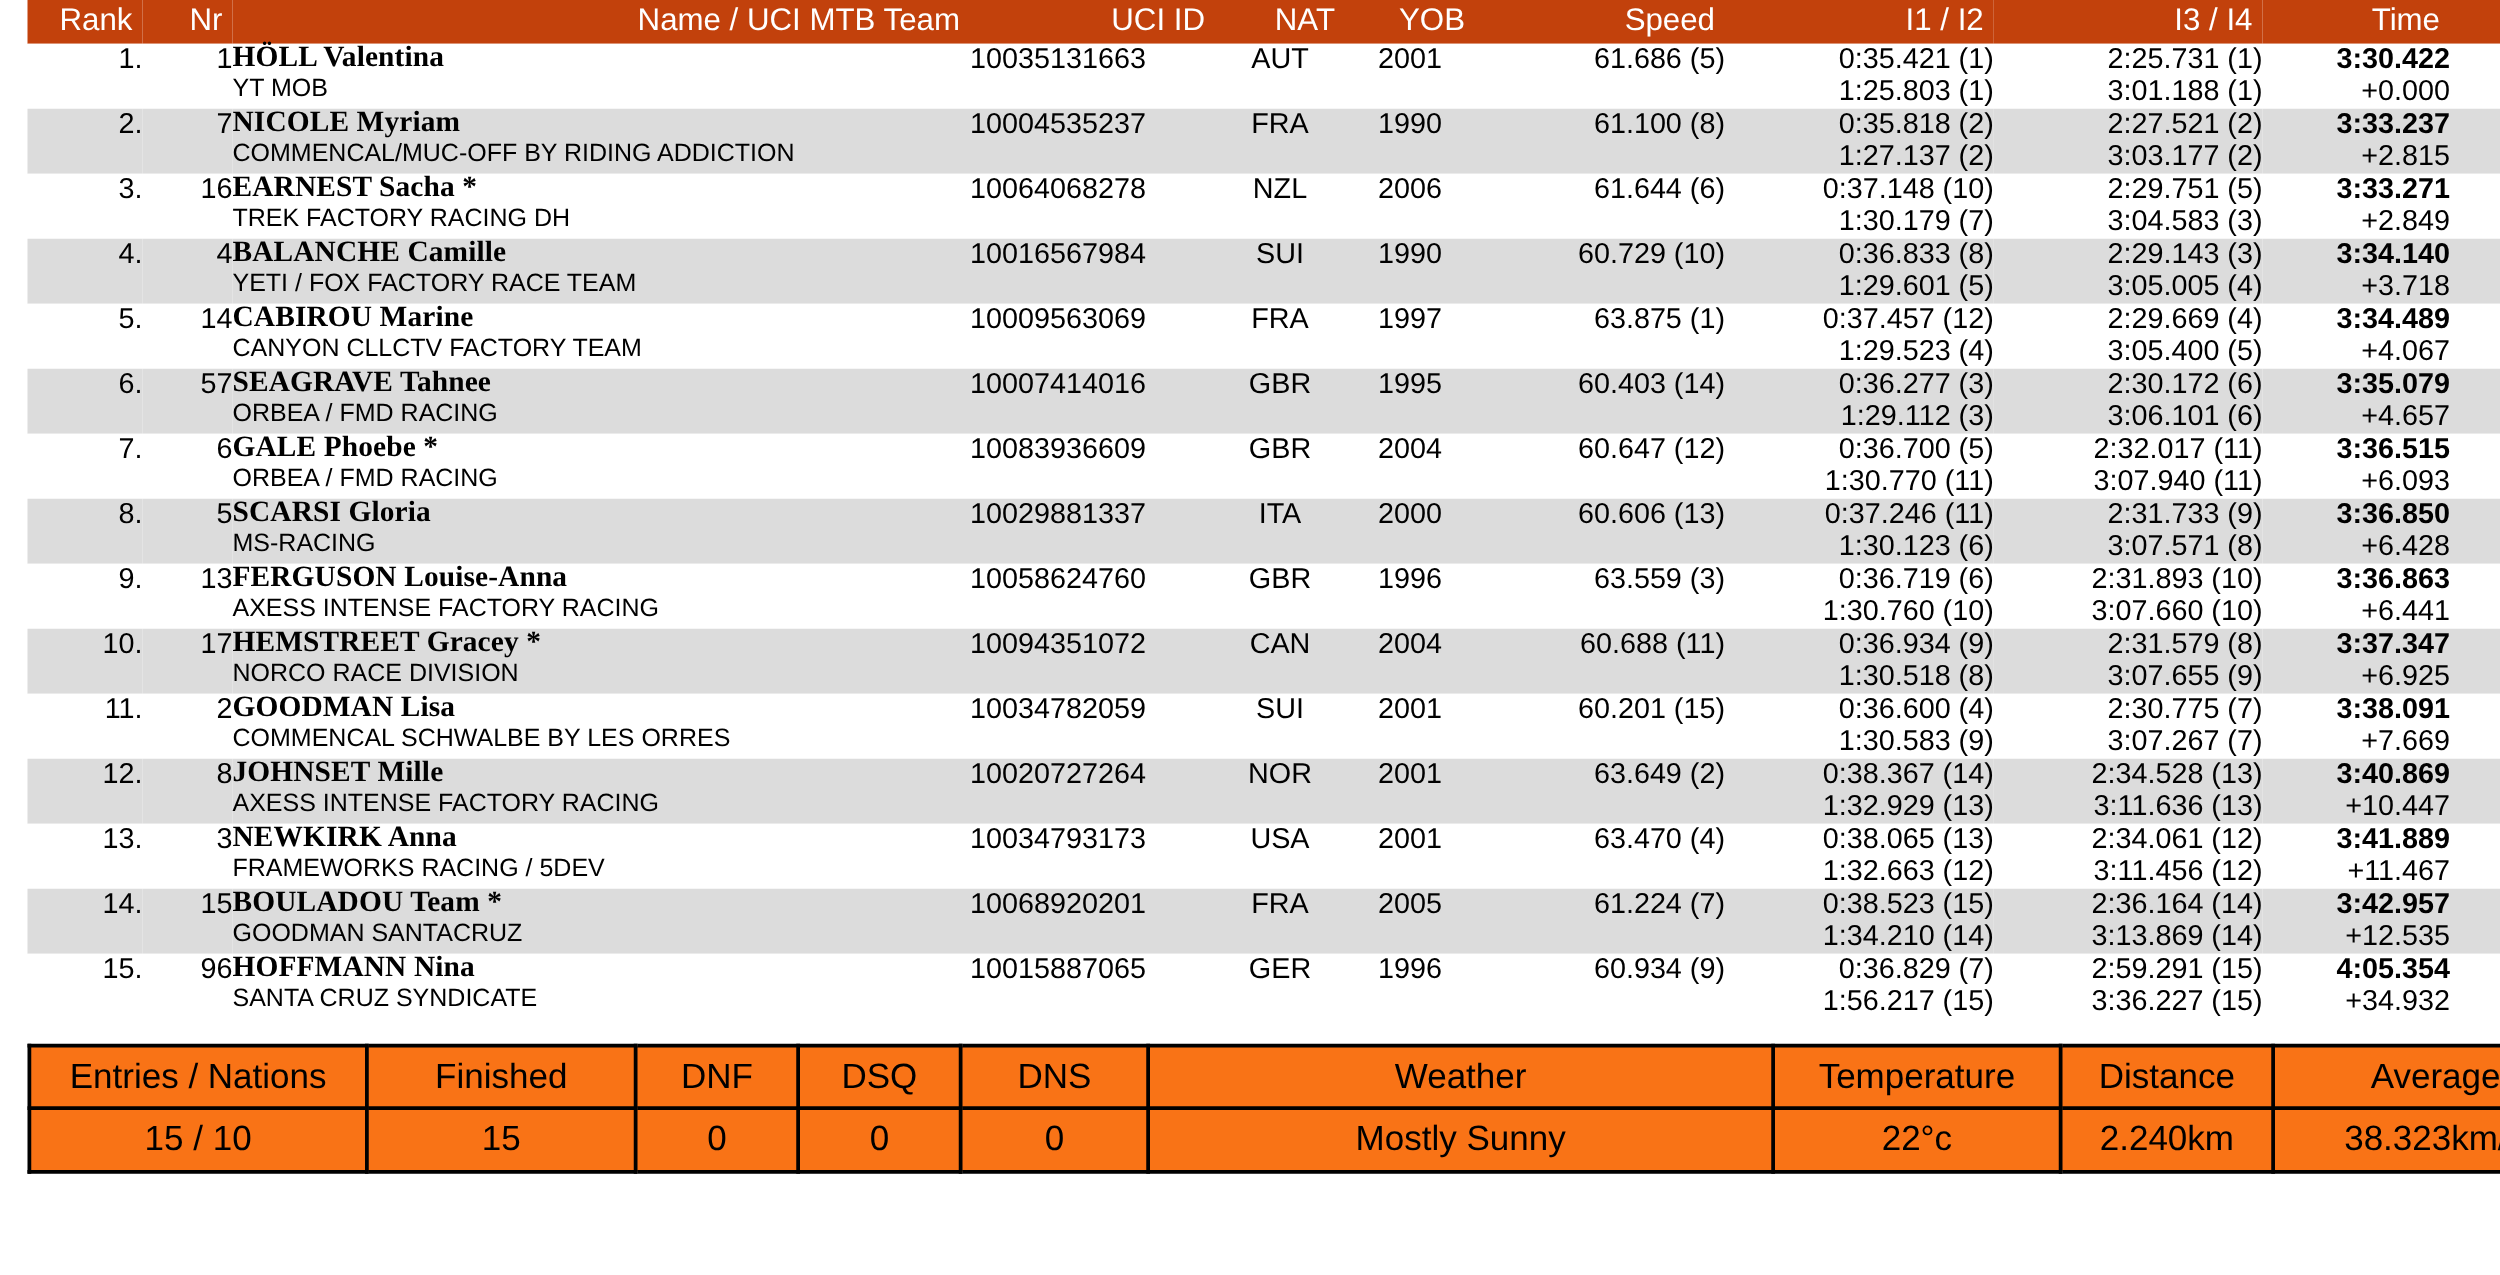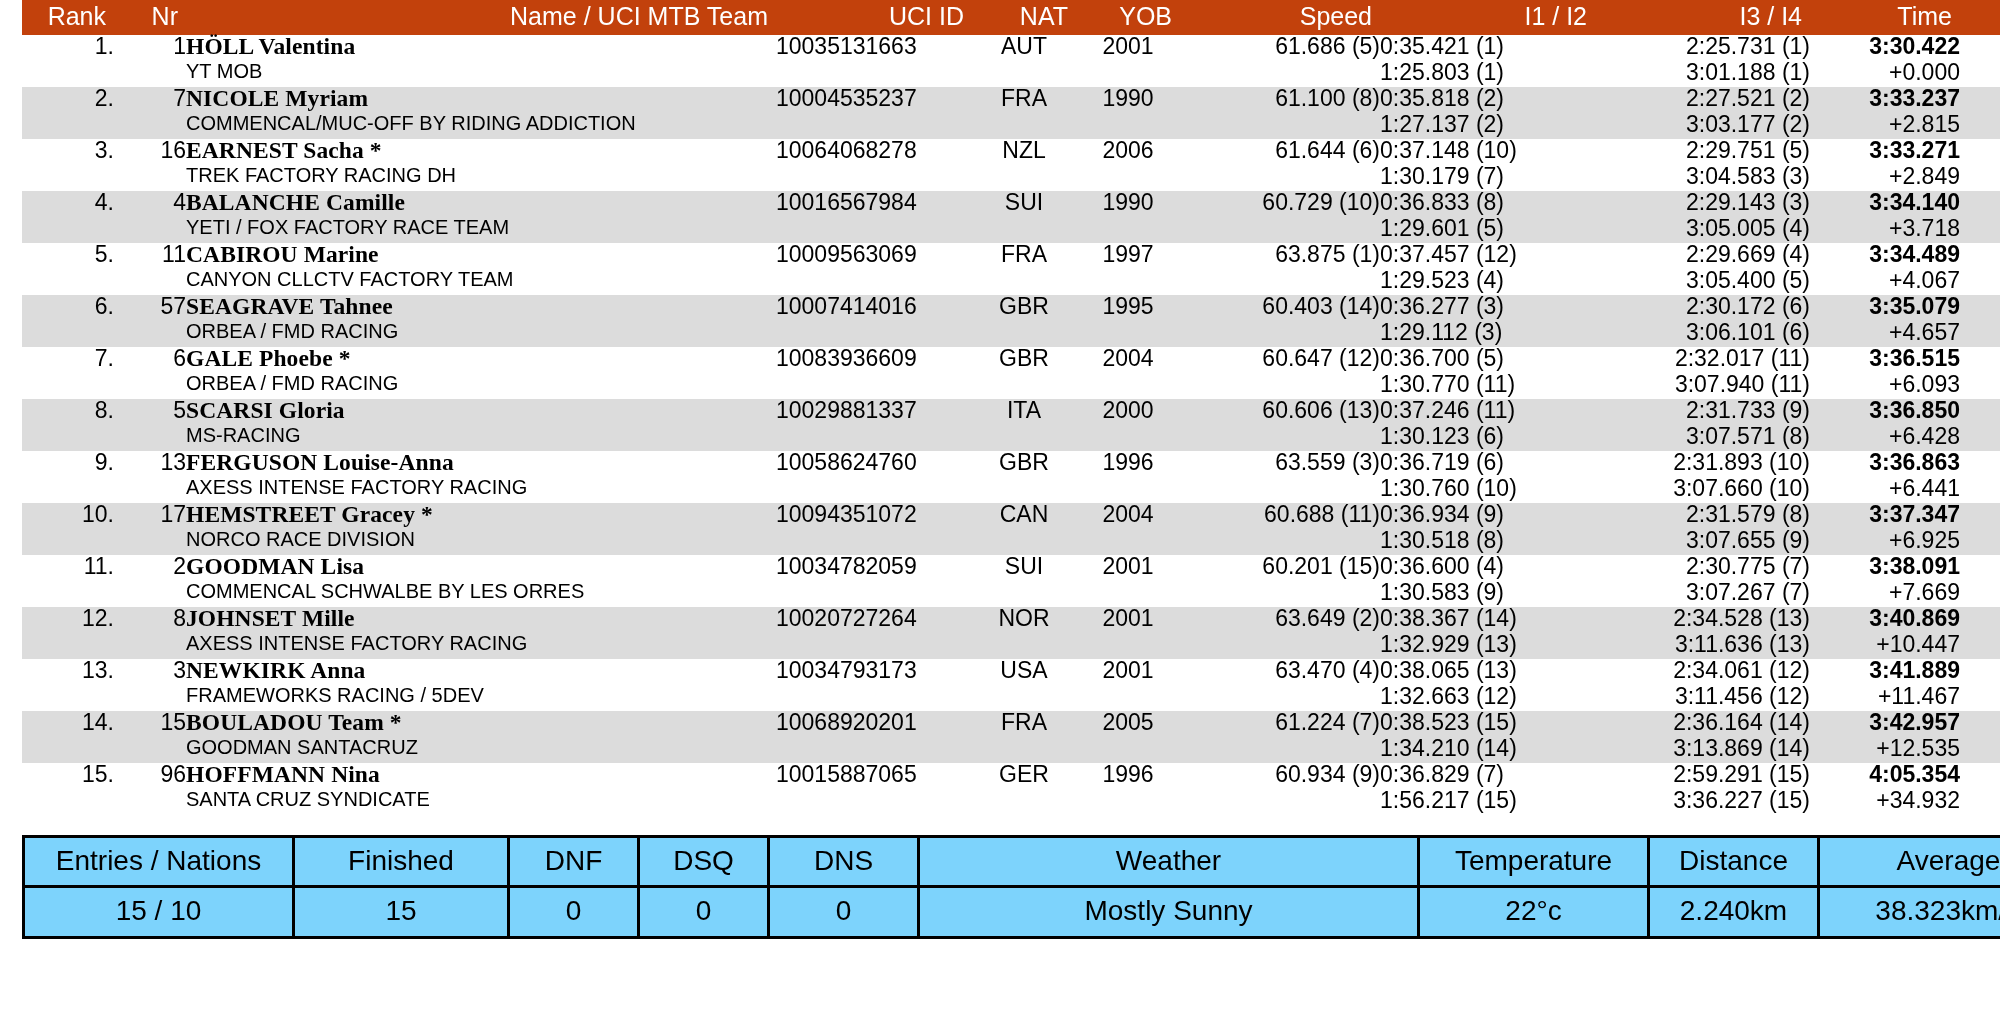--- a/index.html
+++ b/index.html
@@ -60,21 +60,21 @@
   }
   .cellpad { padding-top: 6px; padding-bottom: 8px; }
 
   td.c-rank { text-align: right; padding-right: 24px; }
   td.c-nr { text-align: right; padding-right: 14px; }
   td.c-name { text-align: left; padding-left: 14px; }
   td.c-uciid { text-align: left; }
   td.c-nat { text-align: center; }
   td.c-yob { text-align: center; }
   td.c-speed { text-align: right; padding-right: 8px;}
-  td.c-i12 { padding-right: 8px;}
+  td.c-i12 { text-align: right; padding-right: 8px;}
   td.c-i34 { text-align: right; padding-right: 8px;}
   td.c-time { text-align: right; padding-right: 8px;}
   td.c-points { text-align: right; padding-right: 12px;}
 
   .line1 { display: block; height: 26px; }
   .line2 { display: block; height: 26px; }
 
   .rider-name { font-weight: bold; font-size: 23.5px; letter-spacing: .1px; font-family: Liberation Serif, serif;}
   .rider-team { font-size: 20px; }
   .time-main { font-weight: bold; }
@@ -89,21 +89,21 @@
     border-collapse: collapse;
     width: 100%;
     table-layout: fixed;
   }
   table.summary th, table.summary td {
     border: 3px solid #000000;
     text-align: center;
     font-size: 28px;
     font-weight: normal;
     padding: 8px 4px 10px 4px;
-    background: #7dd3fc;
+    background: #f97316;
     line-height: 1.05;
   }
   table.summary tr.head th { font-size: 28px; }
   table.summary tr.vals td { font-size: 28px; }
   col.c-entries { width: 270px; }
   col.c-finished { width: 215px; }
   col.c-dnf { width: 130px; }
   col.c-dsq { width: 130px; }
   col.c-dns { width: 150px; }
   col.c-weather { width: 500px; }
@@ -300,21 +300,21 @@
           </td>
           <td class="c-points cellpad">
             <span class="line1">150</span>
           </td>
         </tr>
         <tr class="plain">
           <td class="c-rank cellpad">
             <span class="line1">5.</span>
           </td>
           <td class="c-nr cellpad">
-            <span class="line1">11</span>
+            <span class="line1">14</span>
           </td>
           <td class="c-name cellpad">
             <span class="line1 rider-name">CABIROU Marine</span>
             <span class="line2 rider-team">CANYON CLLCTV FACTORY TEAM</span>
           </td>
           <td class="c-uciid cellpad">
             <span class="line1">10009563069</span>
           </td>
           <td class="c-nat cellpad">
             <span class="line1">FRA</span>

